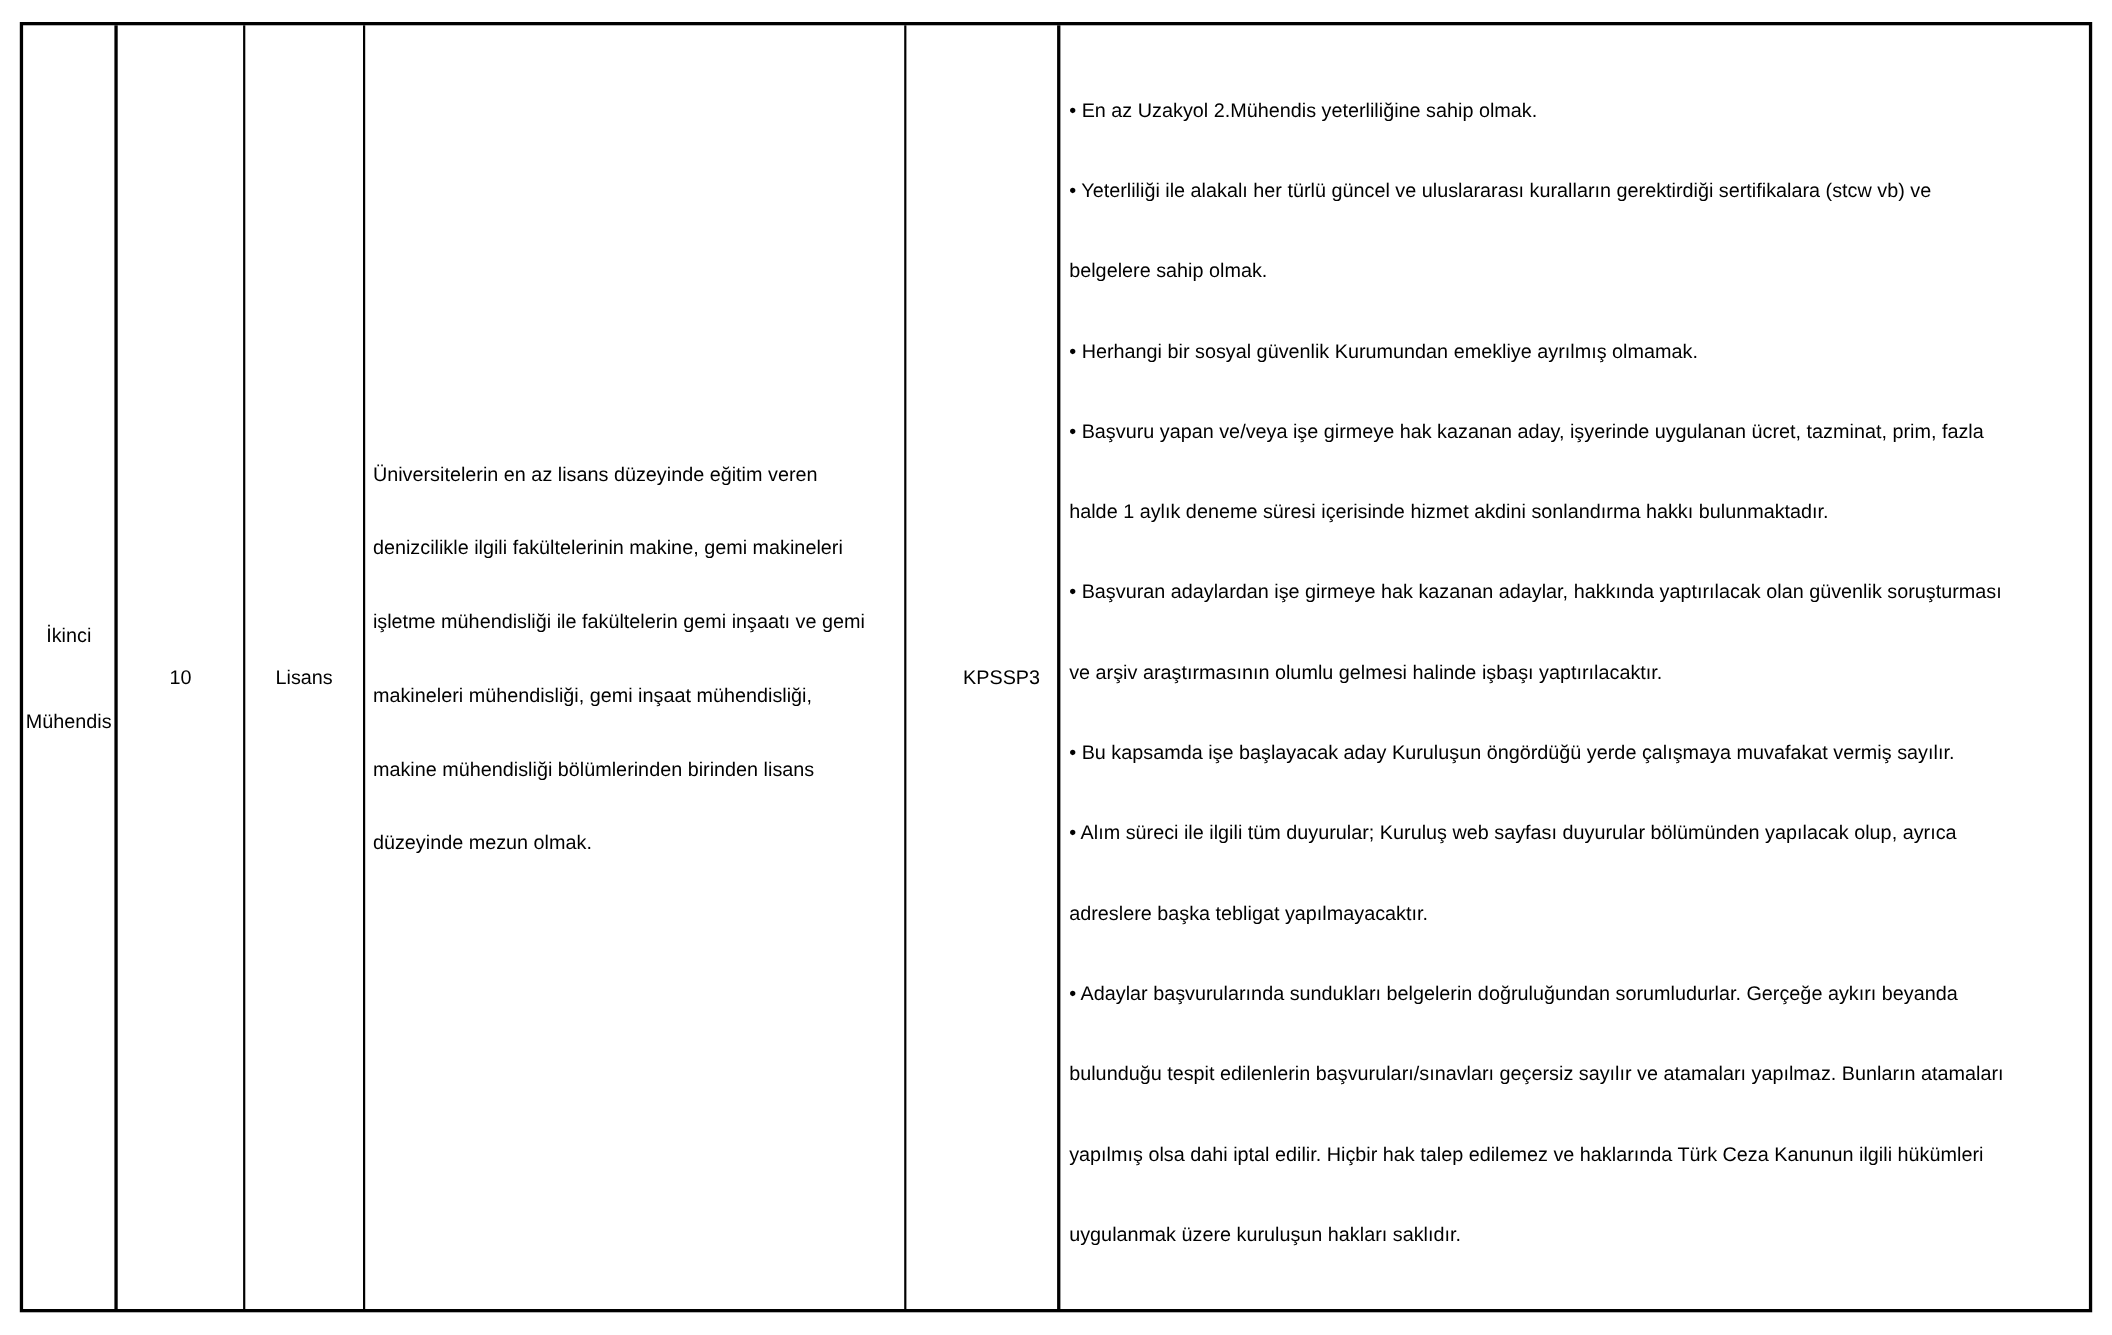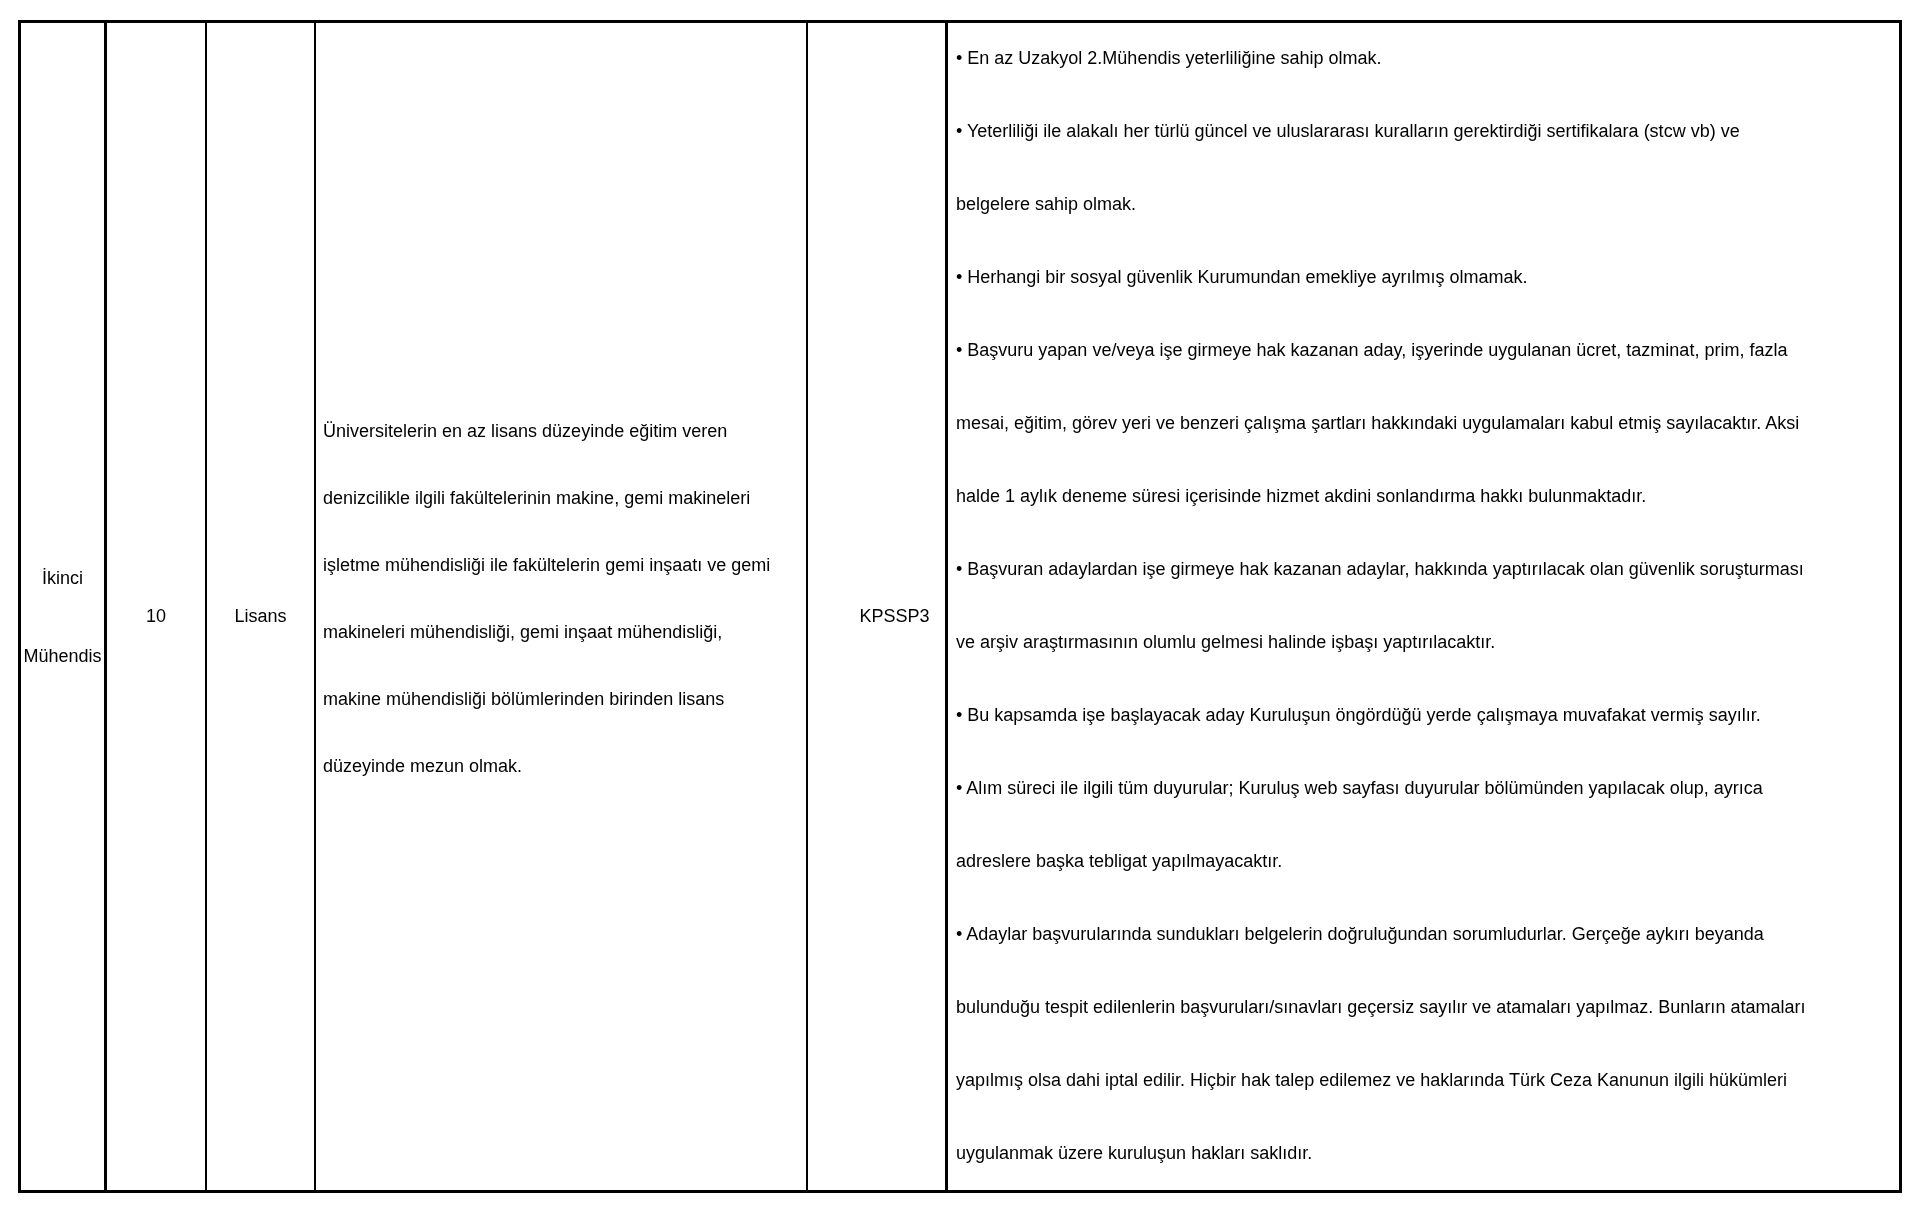--- a/index.html
+++ b/index.html
@@ -27,25 +27,25 @@
     height: 100%;
     border-right: 2px solid #000000;
     display: flex;
     flex-direction: column;
     justify-content: center;
     overflow: hidden;
   }
   .col:last-child { border-right: none; }
   .center { align-items: center; text-align: center; }
   .col-position   { width: 86px;  border-right-width: 3px; }
-  .col-quota      { width: 100px; }
+  .col-quota      { width: 116px; }
   .col-education  { width: 109px; }
   .col-requirement{ width: 492px; padding-left: 7px; }
   .col-kpss       { width: 140px; border-right-width: 3px; padding-left: 36px; }
-  .col-notes      { flex: 1; justify-content: flex-end; padding: 10px 4px 0 8px; }
+  .col-notes      { flex: 1; justify-content: center; padding: 10px 4px 0 8px; }
   .line {
     white-space: nowrap;
     font-size: 18px;
     line-height: 71px;
   }
   .col-position .line    { line-height: 78px; }
   .col-requirement .line { line-height: 67px; }
   .col-notes .line       { line-height: 73px; }
   .offset-down { transform: translateY(10px); }
   .offset-up   { transform: translateY(-8px); }
@@ -88,21 +88,20 @@
       <div class="line offset-down">KPSSP3</div>
     </div>
 
     <div class="col col-notes">
       <div class="cellblock">
         <div class="line">• En az Uzakyol 2.Mühendis yeterliliğine sahip olmak.</div>
         <div class="line">• Yeterliliği ile alakalı her türlü güncel ve uluslararası kuralların gerektirdiği sertifikalara (stcw vb) ve</div>
         <div class="line">belgelere sahip olmak.</div>
         <div class="line">• Herhangi bir sosyal güvenlik Kurumundan emekliye ayrılmış olmamak.</div>
         <div class="line">• Başvuru yapan ve/veya işe girmeye hak kazanan aday, işyerinde uygulanan ücret, tazminat, prim, fazla</div>
-        <div class="line">mesai, eğitim, görev yeri ve benzeri çalışma şartları hakkındaki uygulamaları kabul etmiş sayılacaktır. Aksi</div>
         <div class="line">halde 1 aylık deneme süresi içerisinde hizmet akdini sonlandırma hakkı bulunmaktadır.</div>
         <div class="line">• Başvuran adaylardan işe girmeye hak kazanan adaylar, hakkında yaptırılacak olan güvenlik soruşturması</div>
         <div class="line">ve arşiv araştırmasının olumlu gelmesi halinde işbaşı yaptırılacaktır.</div>
         <div class="line">• Bu kapsamda işe başlayacak aday Kuruluşun öngördüğü yerde çalışmaya muvafakat vermiş sayılır.</div>
         <div class="line">• Alım süreci ile ilgili tüm duyurular; Kuruluş web sayfası duyurular bölümünden yapılacak olup, ayrıca</div>
         <div class="line">adreslere başka tebligat yapılmayacaktır.</div>
         <div class="line">• Adaylar başvurularında sundukları belgelerin doğruluğundan sorumludurlar. Gerçeğe aykırı beyanda</div>
         <div class="line">bulunduğu tespit edilenlerin başvuruları/sınavları geçersiz sayılır ve atamaları yapılmaz. Bunların atamaları</div>
         <div class="line">yapılmış olsa dahi iptal edilir. Hiçbir hak talep edilemez ve haklarında Türk Ceza Kanunun ilgili hükümleri</div>
         <div class="line">uygulanmak üzere kuruluşun hakları saklıdır.</div>

